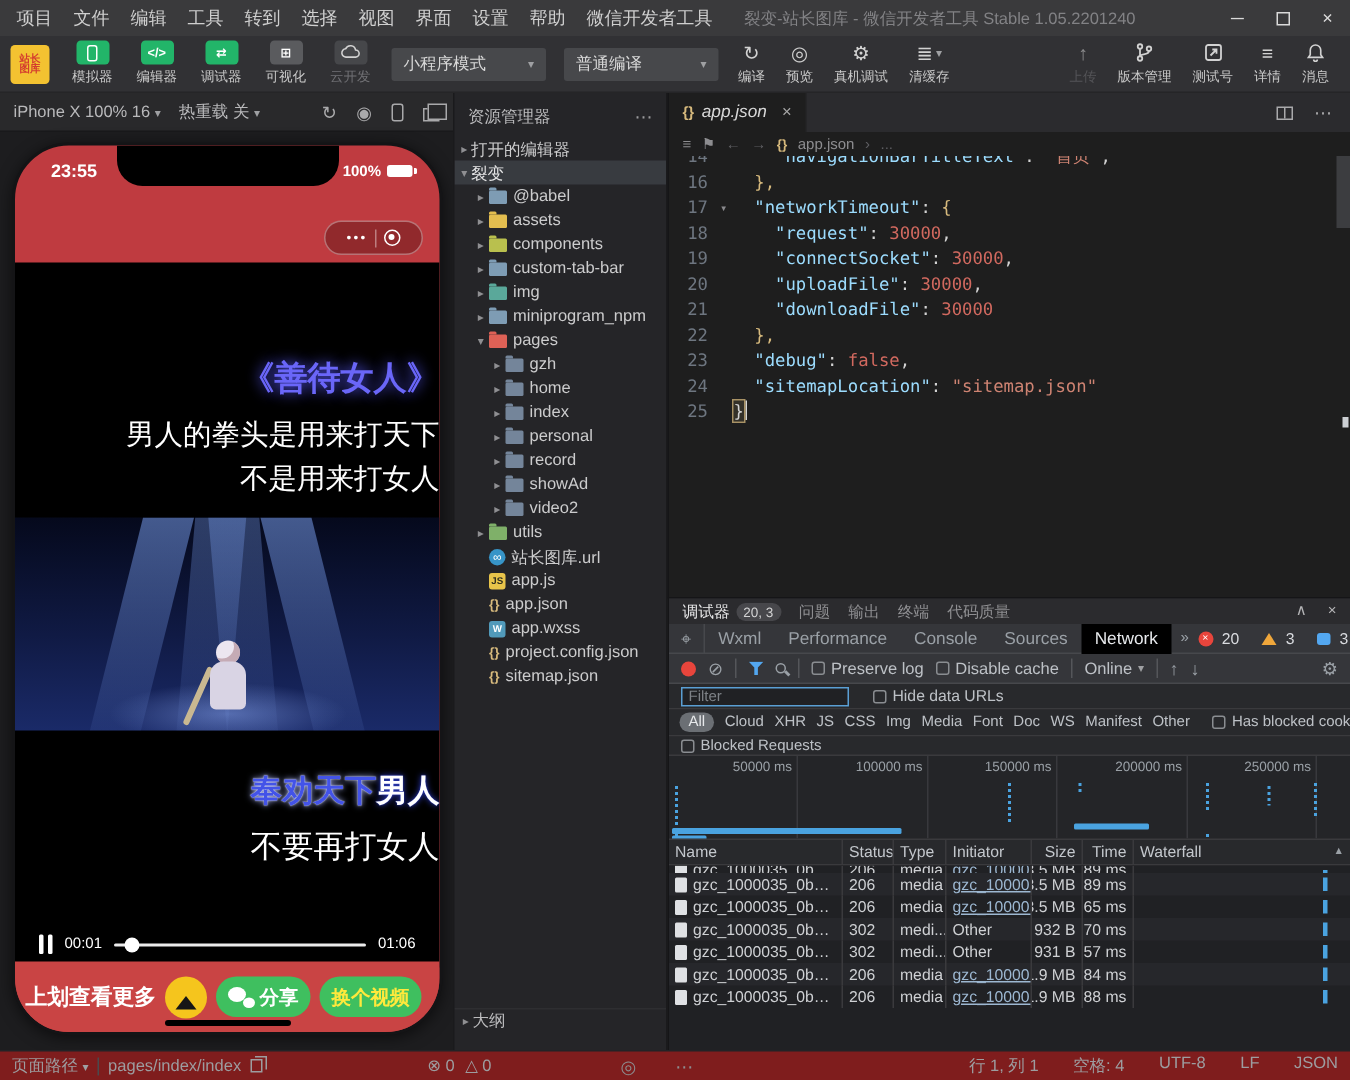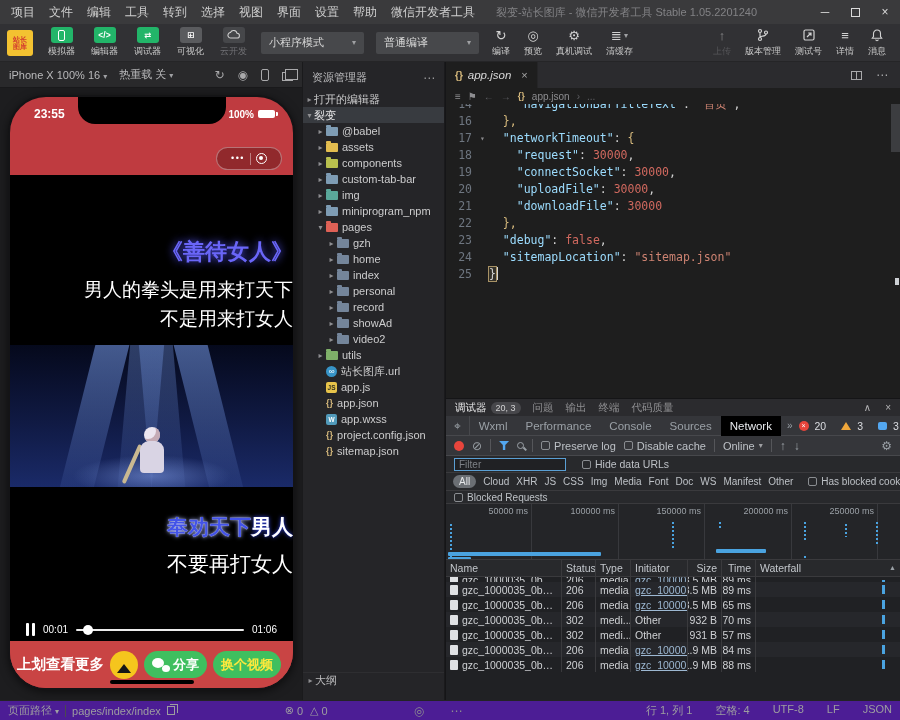--- a/index.html
+++ b/index.html
@@ -187,21 +187,21 @@
 .nr.alt{background:#26272b}
 .nr.partial{height:5px;overflow:hidden}
 .i-doc{width:8px;height:10px;background:#dfe1e4;border-radius:1px;margin-right:4px;flex:none}
 .nm{overflow:hidden;text-overflow:ellipsis}
 .lk{text-decoration:underline;color:#9db8d2}
 .tick{position:absolute;left:126px;top:3px;width:3px;height:9px;background:#4aa3e0}
 .sumry{height:19px;background:#28292c;border-top:1px solid #3a3a3d;display:flex;align-items:center;gap:8px;padding:0 8px;font-size:10.5px;color:#9aa0a6;flex:none}
 .sdiv{width:1px;height:11px;background:#3f4044}
 
 
-.statusbar{position:absolute;left:0;right:0;bottom:0;height:20px;background:#4c1d95;border-top:1px solid #232326;display:flex;align-items:center;font-size:11px;color:#9d9da0;padding:0 8px;gap:6px;white-space:nowrap}
+.statusbar{position:absolute;left:0;right:0;bottom:0;height:20px;background:#7f1d1d;border-top:1px solid #232326;display:flex;align-items:center;font-size:11px;color:#9d9da0;padding:0 8px;gap:6px;white-space:nowrap}
 .i-copy{width:8px;height:9px;border:1px solid #9d9da0;position:relative;display:inline-block}
 .i-copy::after{content:"";position:absolute;left:2px;top:-3px;width:7px;height:8px;border-top:1px solid #9d9da0;border-right:1px solid #9d9da0;background:transparent}
 .prob{display:flex;align-items:center;gap:3px;margin-left:104px}
 .sb-icons{display:flex;gap:26px;margin-left:80px;color:#8d8d90;font-size:12px}
 .sb-right{margin-left:auto;display:flex;gap:23px}
 </style>
 </head>
 <body>
 
 <div class="app">

